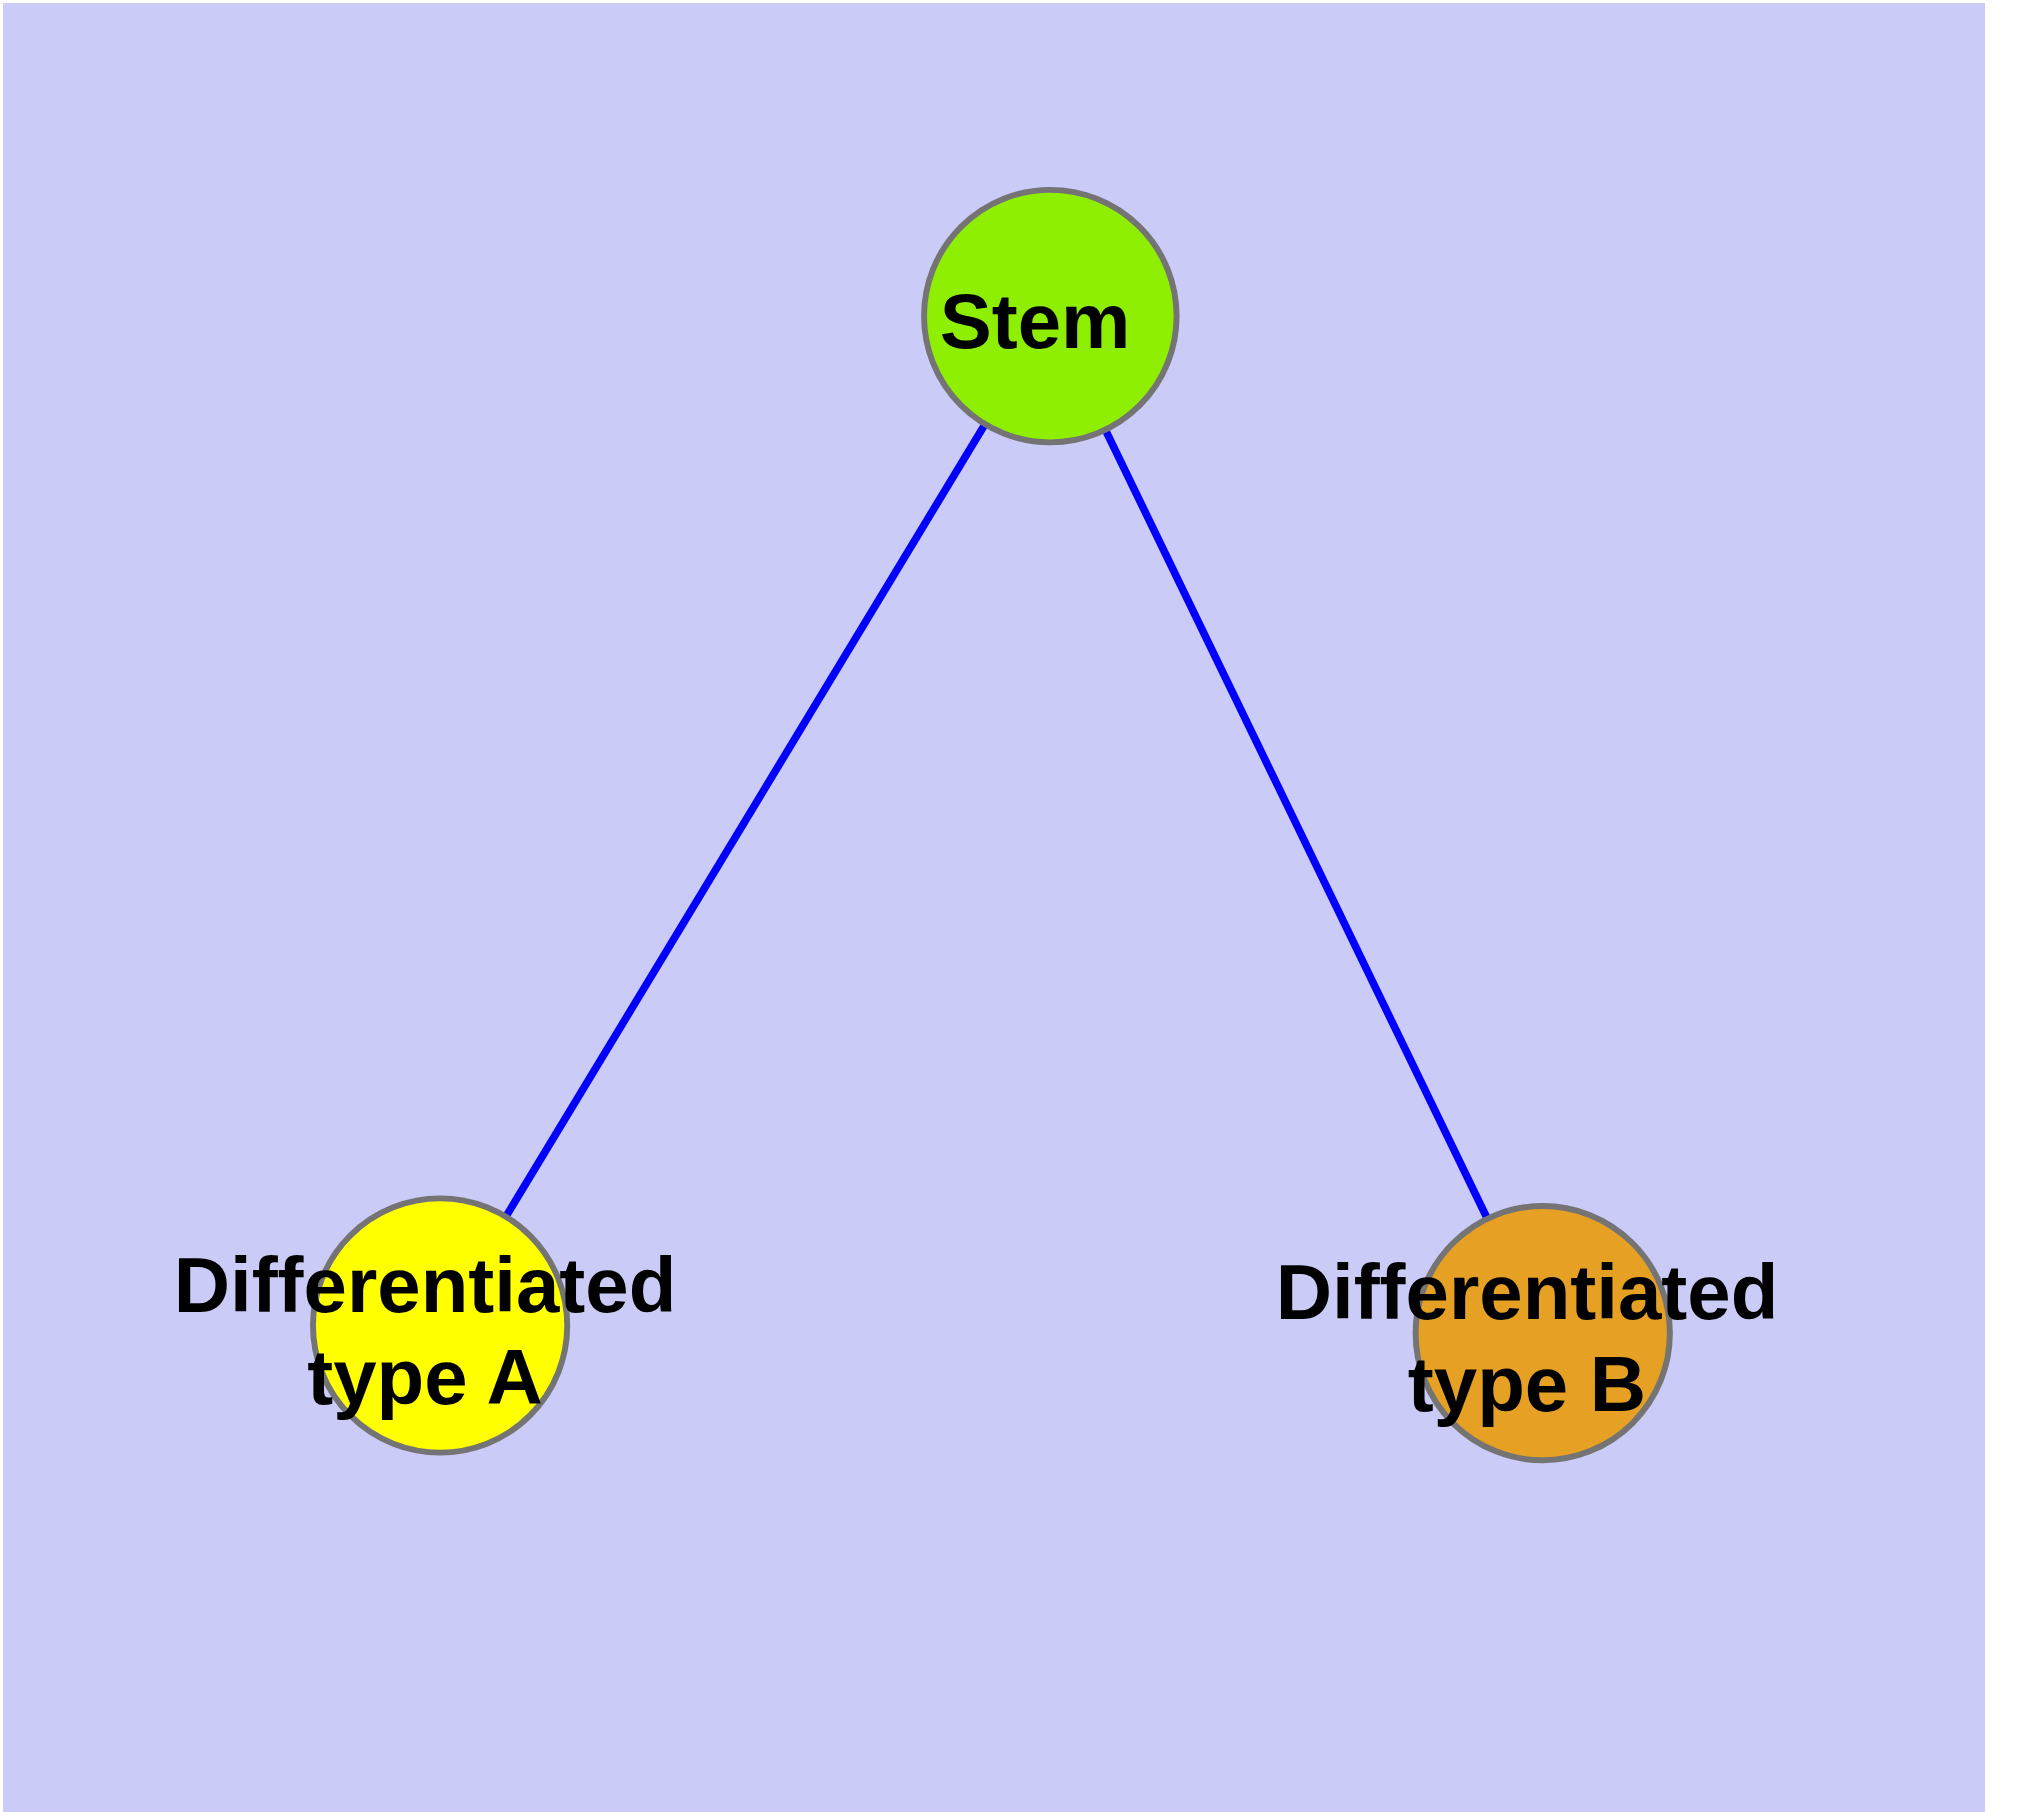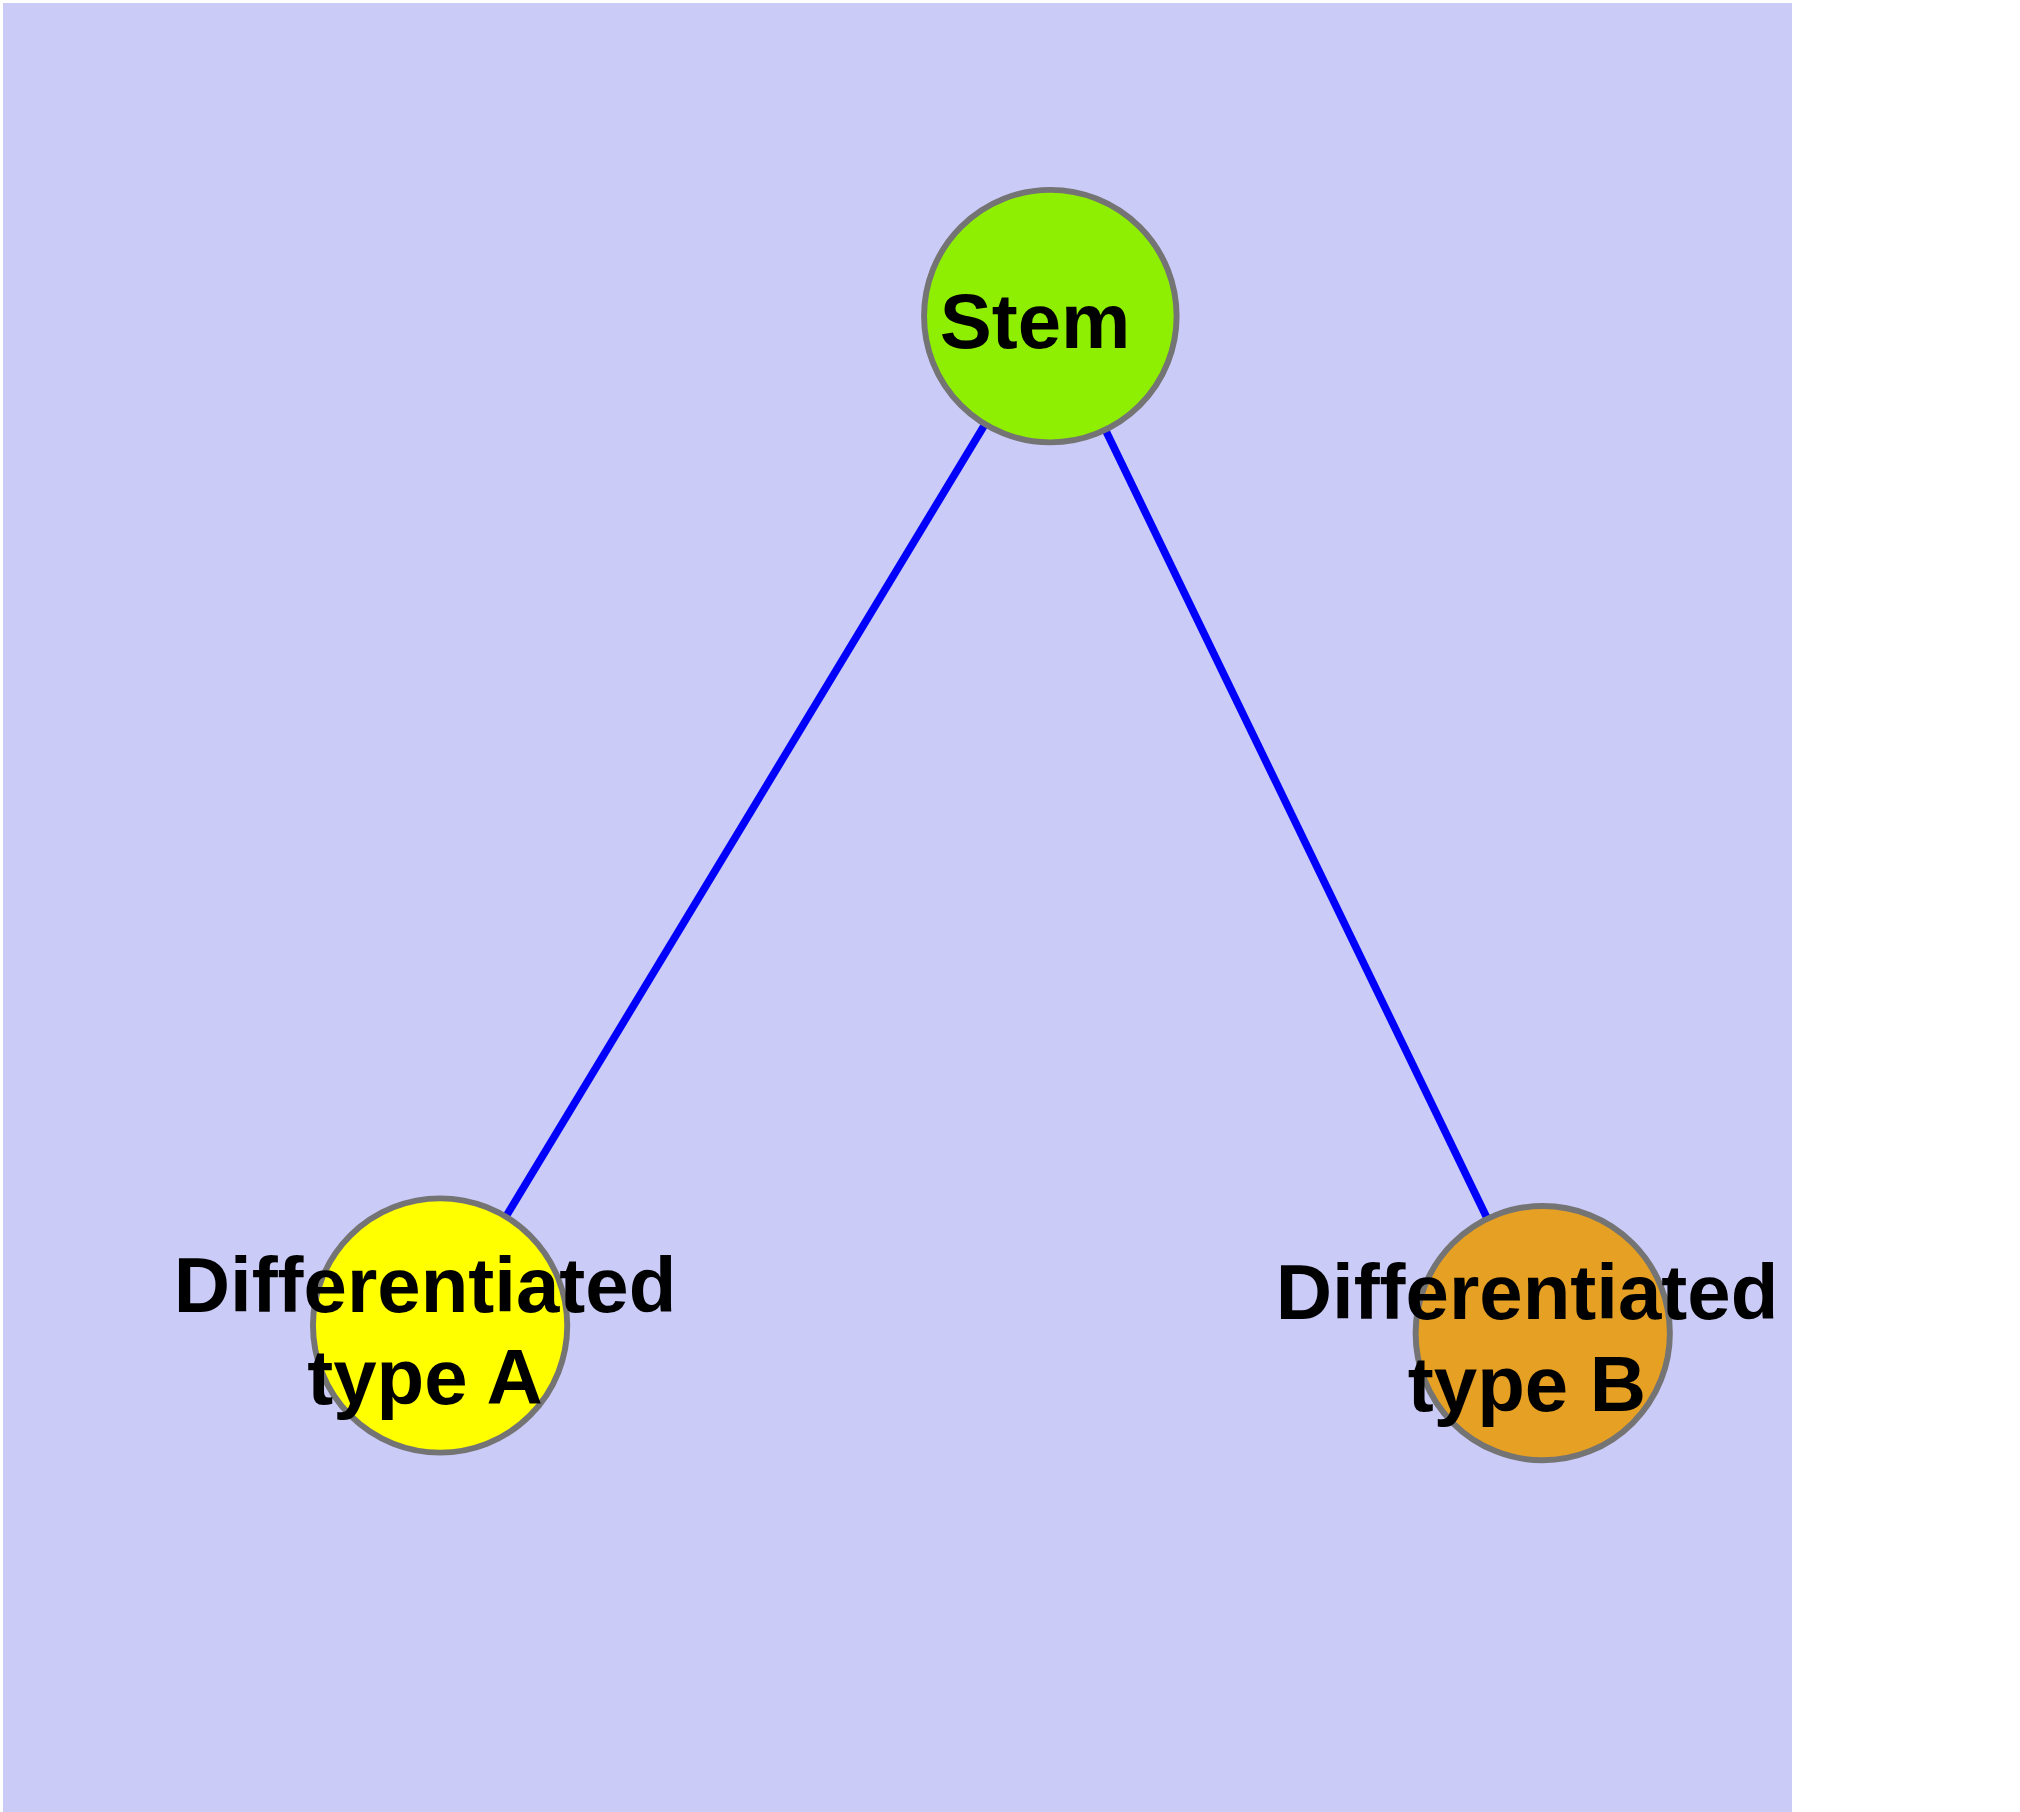--- a/index.html
+++ b/index.html
@@ -6,21 +6,21 @@
     margin: 0;
     padding: 0;
     width: 2021px;
     height: 1812px;
     overflow: hidden;
     background: #ffffff;
     font-family: "Liberation Sans", sans-serif;
   }
   .page {
     position: relative;
-    width: 1792px;
+    width: 1985px;
     height: 1812px;
   }
   
   .plot-bg {
     position: absolute;
     left: 2.5px;
     top: 3.4px;
     right: 0;
     bottom: 0;
   }

